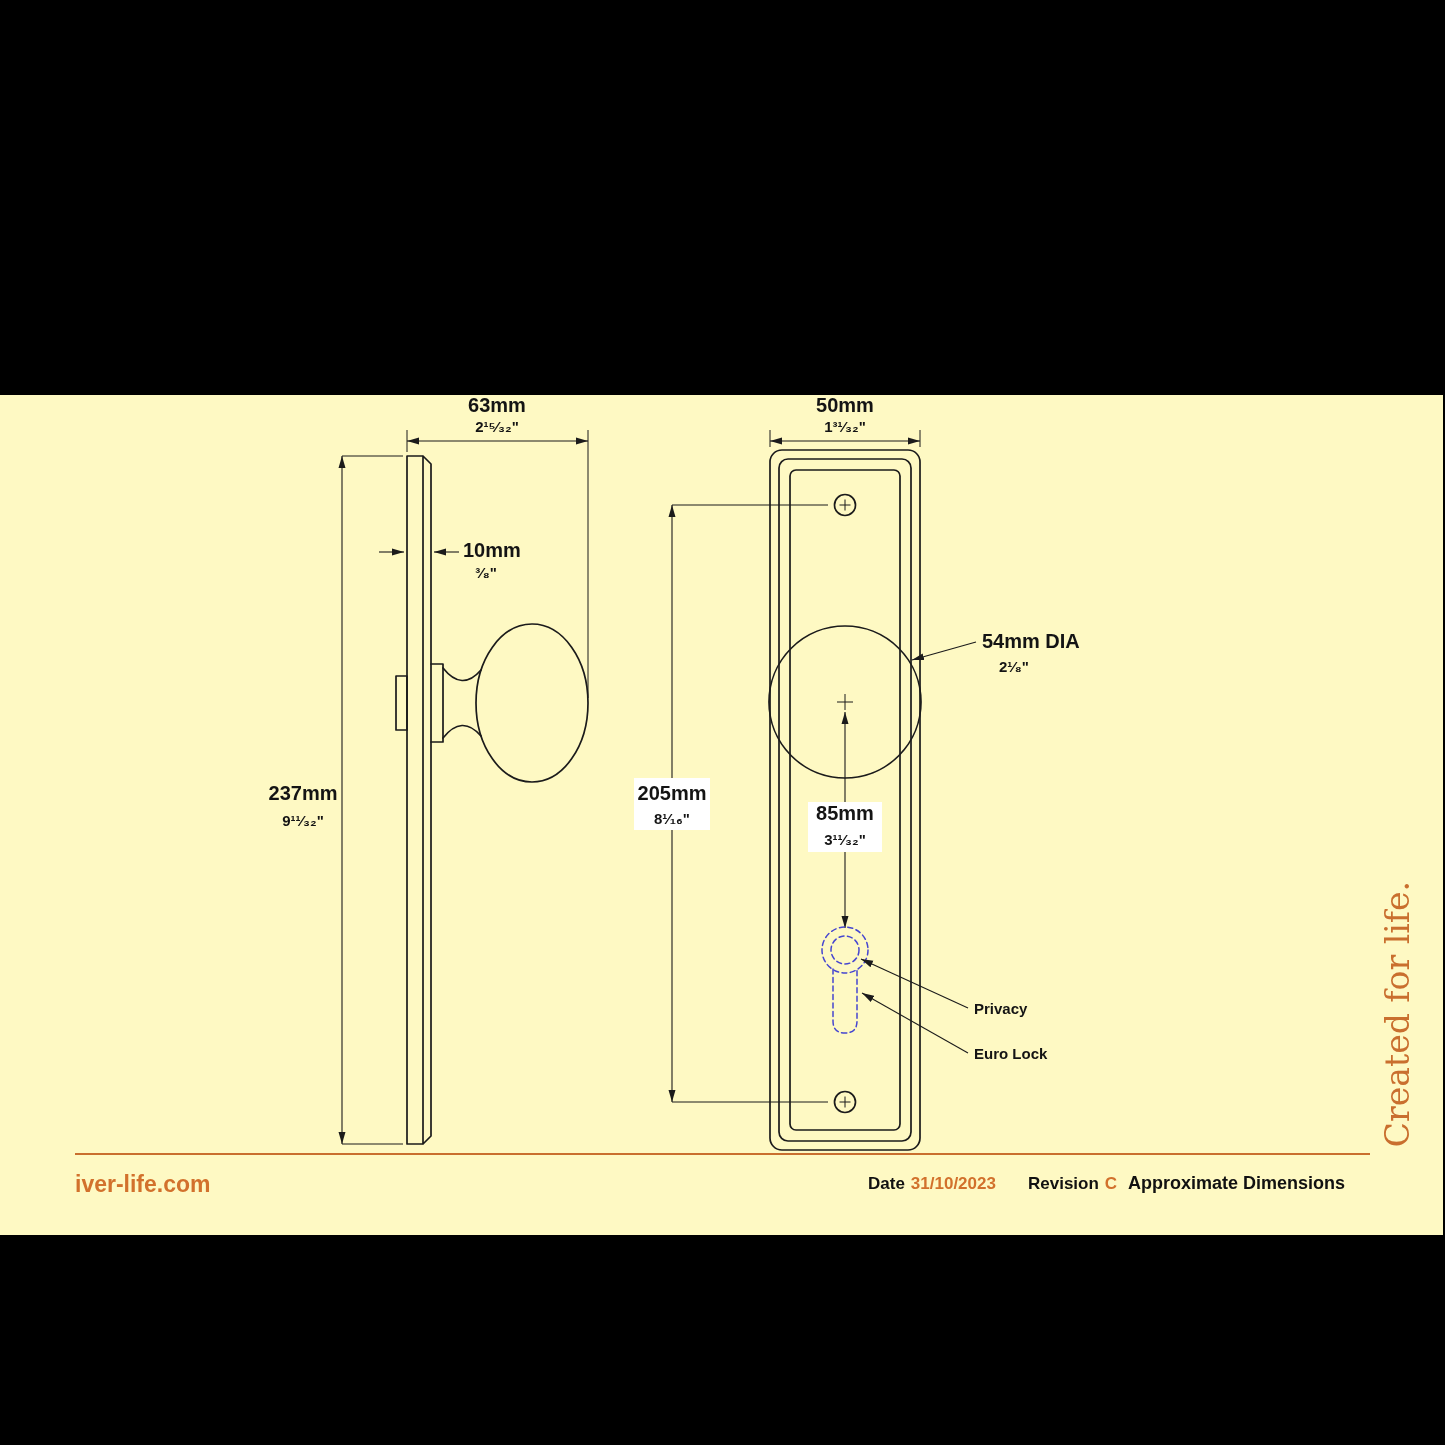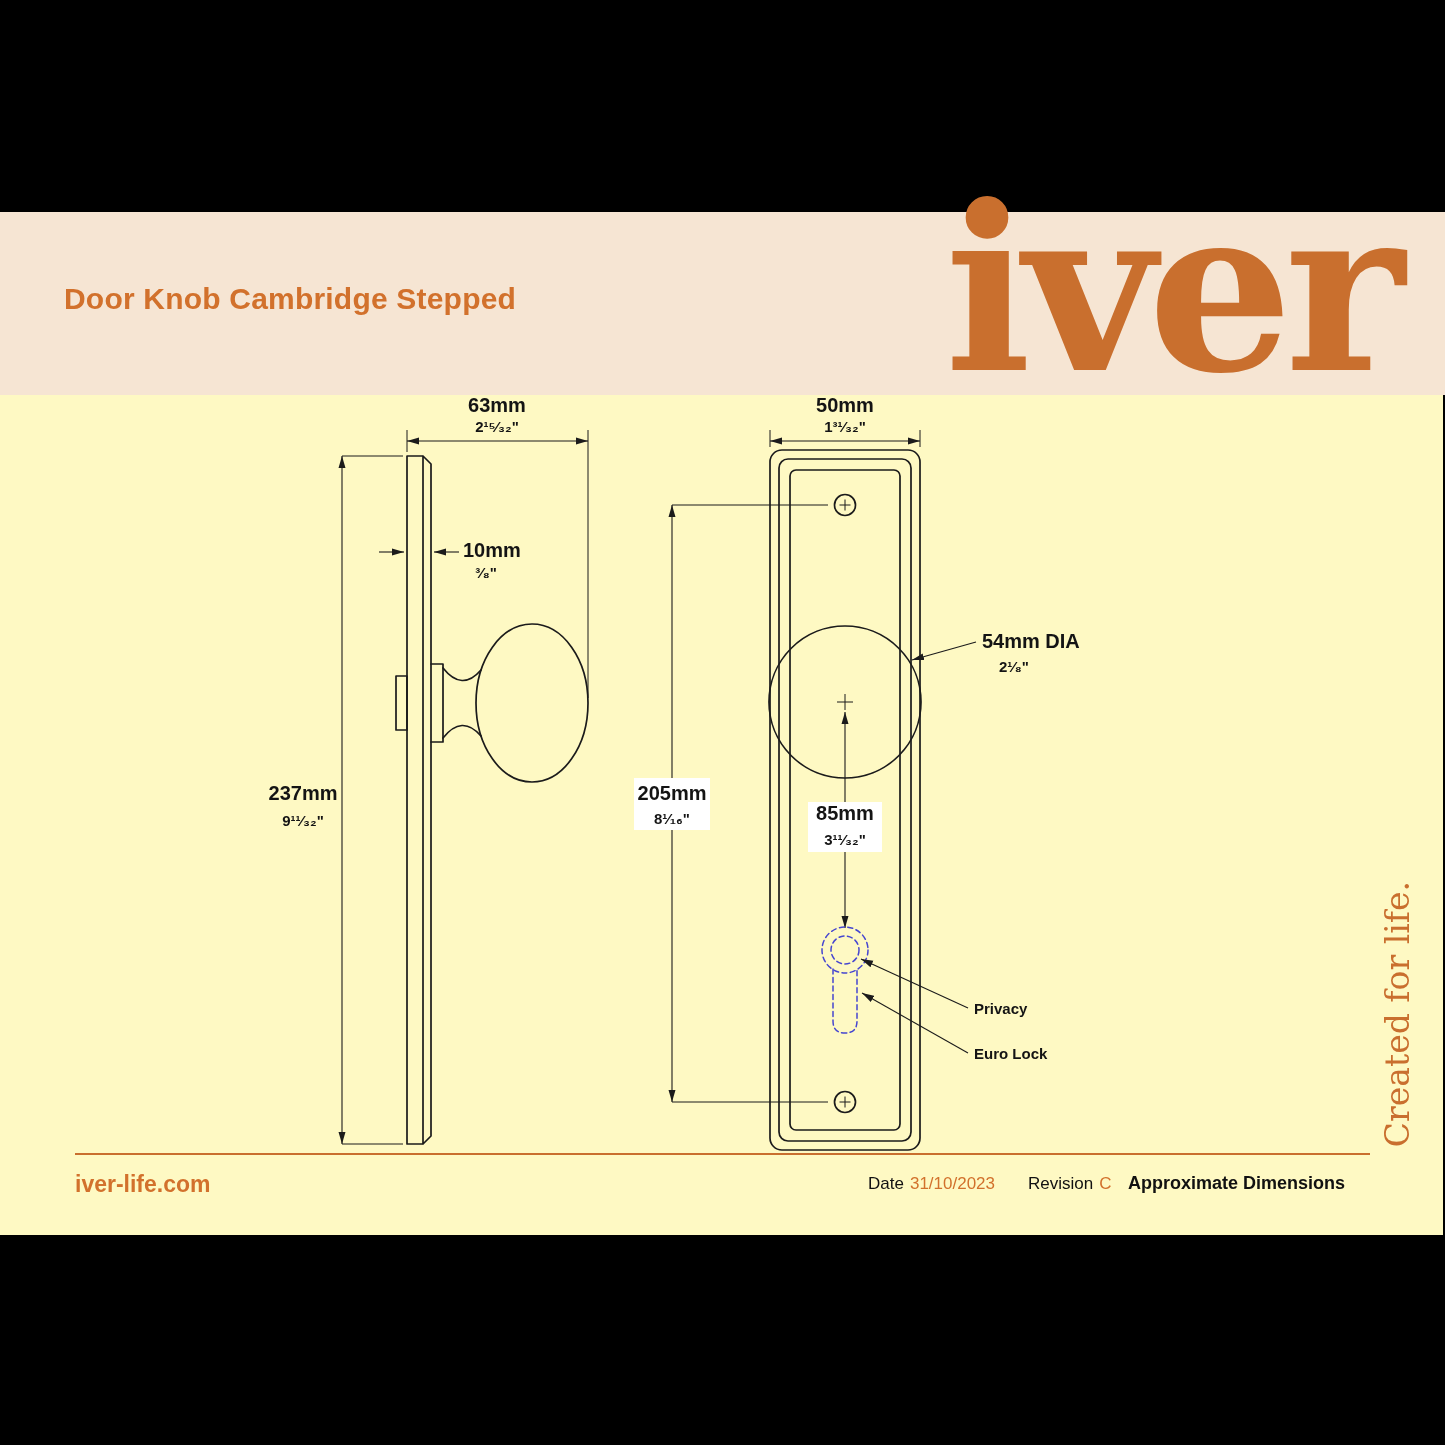--- a/index.html
+++ b/index.html
@@ -8,44 +8,40 @@
   .band{position:absolute;left:0;top:212px;width:1445px;height:183px;background:#F6E5D3;}
   .title{position:absolute;left:64px;top:70px;font-size:30px;font-weight:700;color:#D2712C;letter-spacing:.2px;}
   .logo{position:absolute;right:48px;top:-36px;font-family:"DejaVu Serif",serif;font-weight:700;
         font-size:228px;line-height:1;color:#C96F2E;letter-spacing:-8px;}
   .content{position:absolute;left:0;top:395px;width:1443px;height:840px;background:#fef9c3;}
   .drawing{position:absolute;left:0;top:0;width:1445px;height:840px;}
   .side-text{position:absolute;right:26px;bottom:88px;writing-mode:vertical-rl;transform:rotate(180deg);
         font-family:"DejaVu Serif",serif;font-size:33px;color:#C96F2E;}
   .footer-rule{position:absolute;left:75px;right:73px;top:758px;height:2px;background:#C96F2E;}
   .website{position:absolute;left:75px;top:776px;font-size:23px;font-weight:700;color:#D2712C;text-decoration:none;cursor:pointer;}
-  .meta{position:absolute;top:779px;font-size:17px;font-weight:400;color:#111;}
+  .meta{position:absolute;top:779px;font-size:17px;font-weight:700;color:#111;}
   .meta .value{color:#D2712C;margin-left:6px;}
   .meta-date{left:868px;}
   .meta-revision{left:1028px;text-align:center;}
   .note{position:absolute;right:98px;top:778px;font-size:18px;font-weight:700;color:#111;text-align:center;}
 
   
   .ln{stroke:#1b1b1b;stroke-width:1.7;fill:none;stroke-linecap:round;stroke-linejoin:round;}
   .thin{stroke:#1b1b1b;stroke-width:1;fill:none;}
   .dim{stroke:#1b1b1b;stroke-width:1.1;fill:none;}
   .dash{stroke:#4646D0;stroke-width:1.5;fill:none;stroke-dasharray:5 3.5;stroke-linecap:round;}
   text.dt{font-family:"Liberation Sans",sans-serif;font-weight:700;font-size:20px;fill:#141414;text-anchor:middle;}
   text.ft{font-family:"Liberation Sans",sans-serif;font-weight:700;font-size:15px;fill:#141414;text-anchor:middle;}
   text.sm{font-family:"Liberation Sans",sans-serif;font-weight:700;font-size:15px;fill:#141414;}
 </style>
 </head>
 <body>
 
 <div class="page">
 
-  <div class="band">
-    <div class="title">Door Knob Cambridge Stepped</div>
-    <div class="logo">iver</div>
-  </div>
 
   <div class="content">
 
     <svg class="drawing" viewBox="0 395 1445 840" width="1445" height="840" xmlns="http://www.w3.org/2000/svg">
       <defs>
         <marker id="arr" markerWidth="13" markerHeight="9" refX="12" refY="4.5" orient="auto-start-reverse" markerUnits="userSpaceOnUse">
           <path d="M0,1 L12,4.5 L0,8 Z" fill="#1b1b1b"></path>
         </marker>
       </defs>
 

